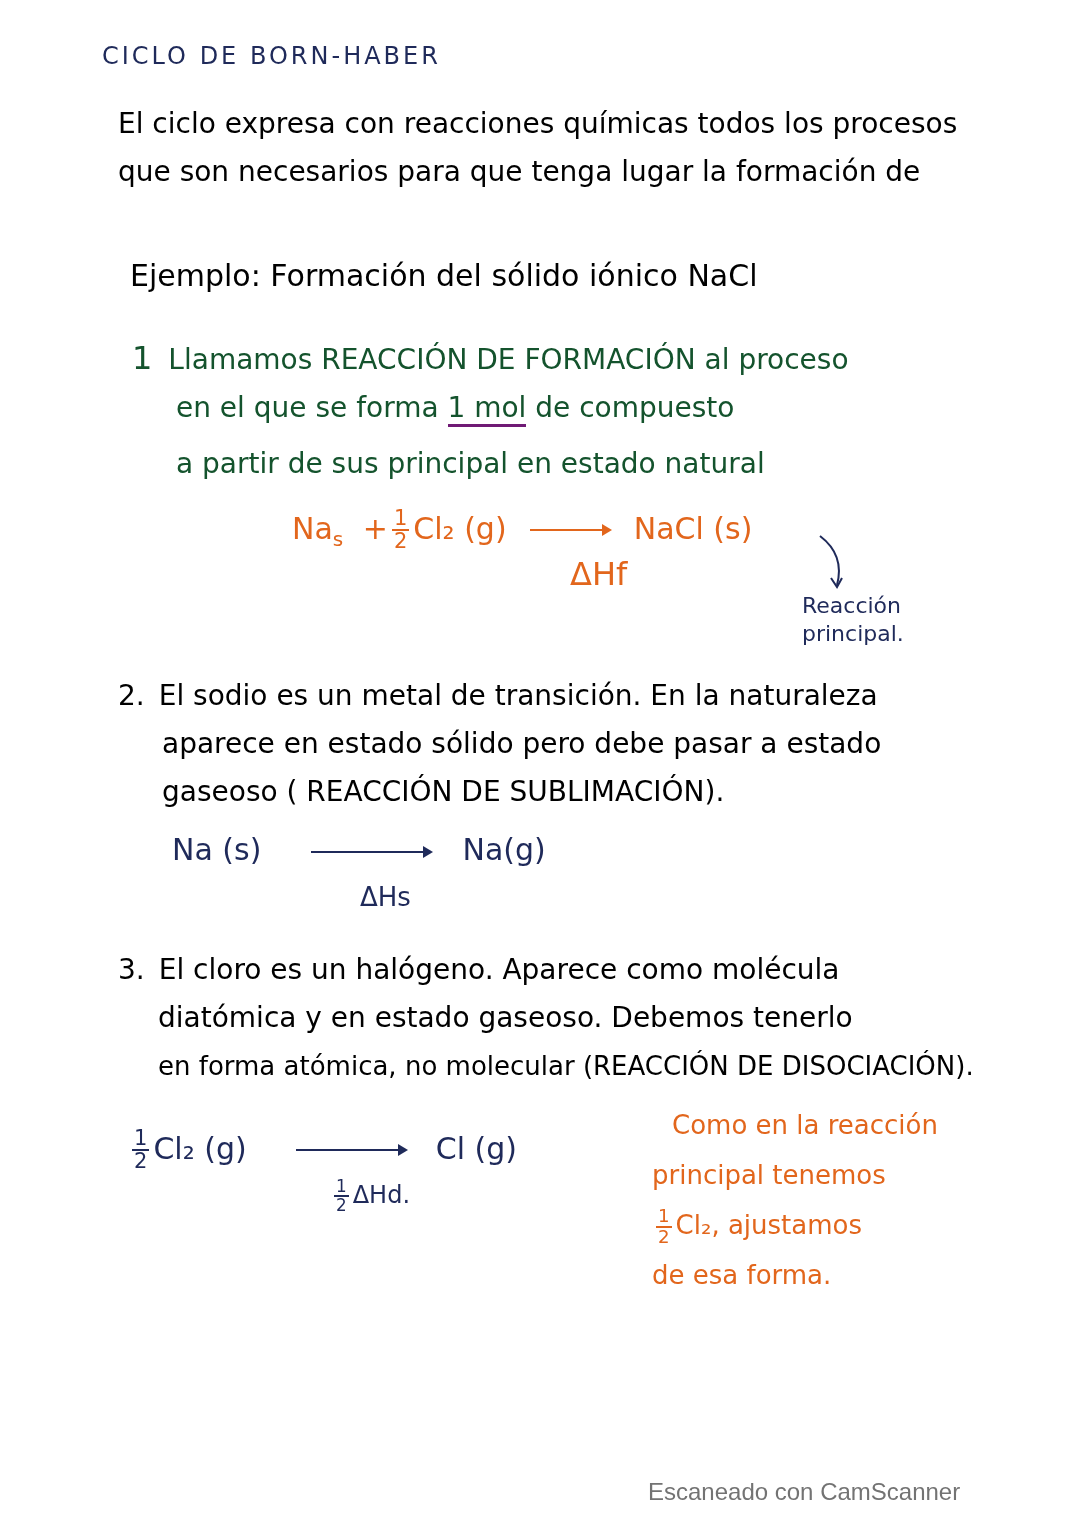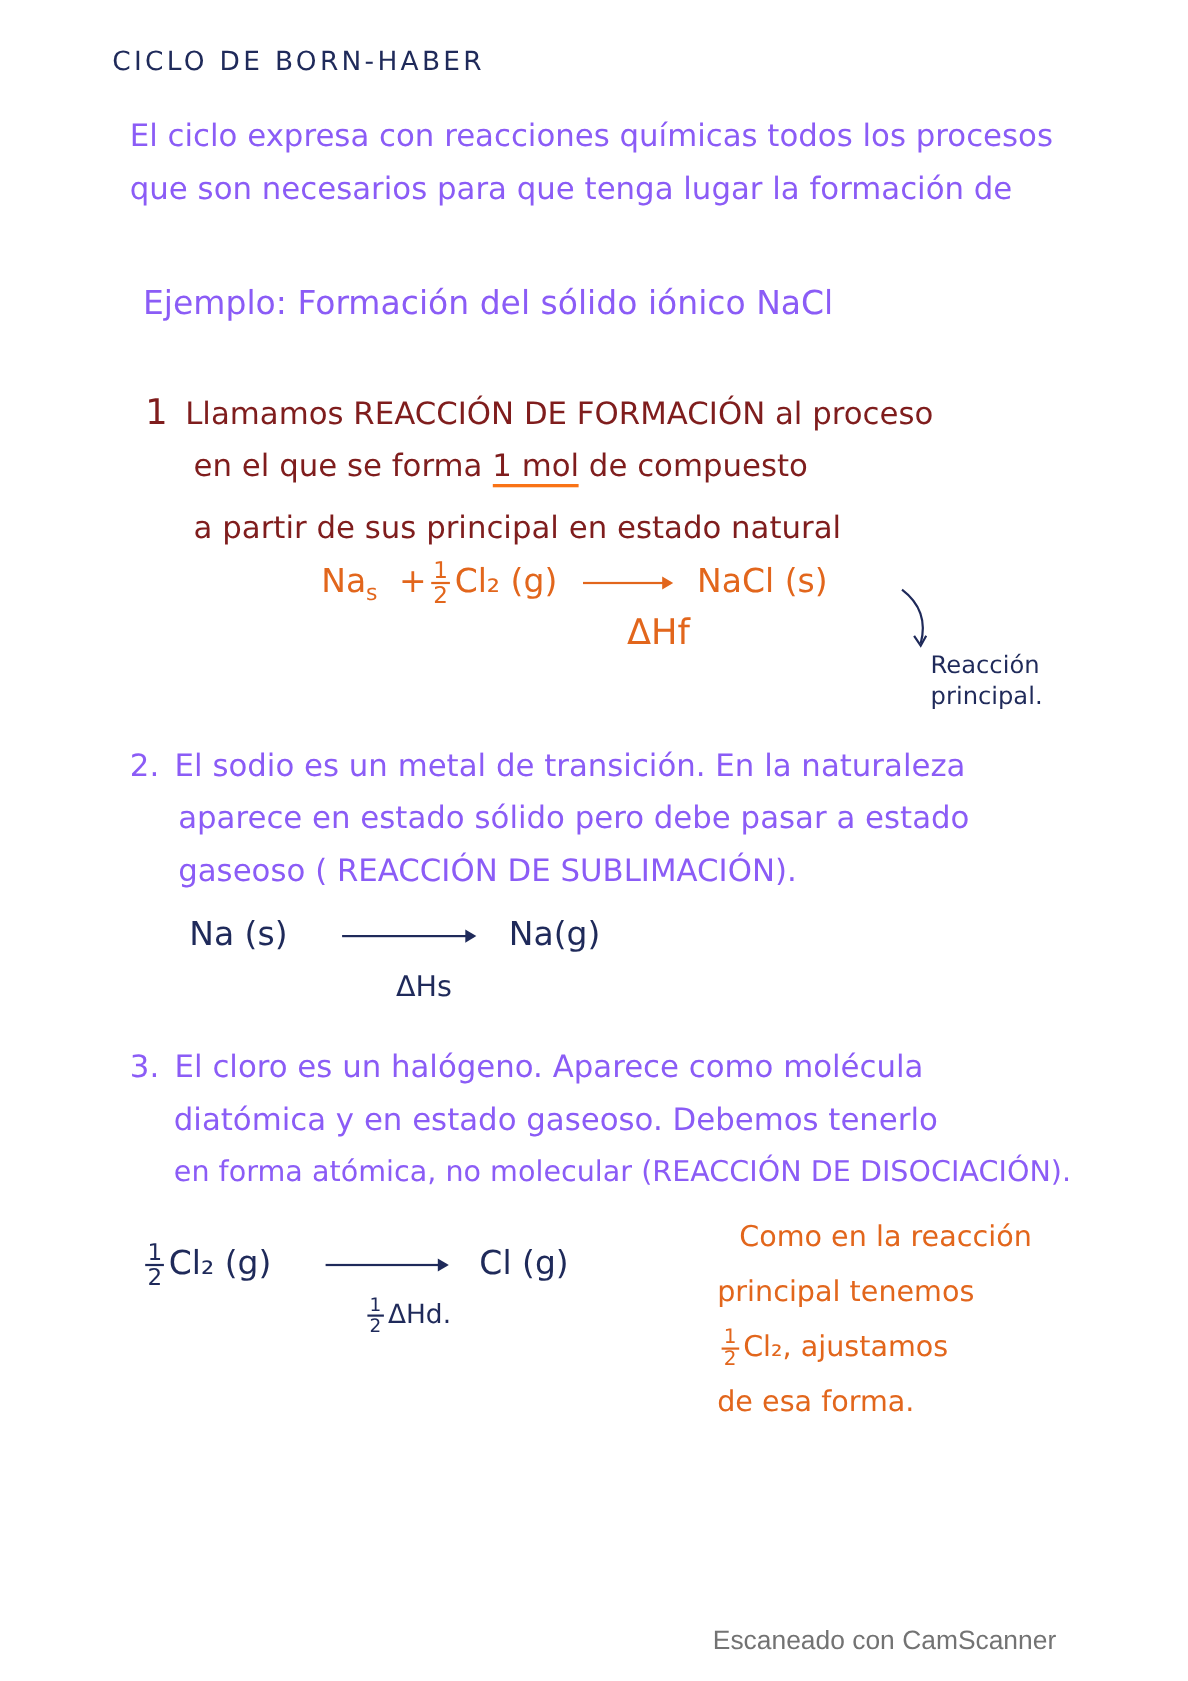--- a/index.html
+++ b/index.html
@@ -2,61 +2,61 @@
 <html><head>
 <meta charset="utf-8">
 <style>
   html, body { margin:0; padding:0; }
   body { width:1080px; height:1528px; background:#ffffff; position:relative; overflow:hidden;
          font-family:"DejaVu Sans", sans-serif; }
   .navy { color:#1f2a5a; }
   .orange { color:#e2661c; }
   .abs { position:absolute; white-space:nowrap; }
   .title { left:102px; top:42px; font-size:24px; letter-spacing:3px; color:#1f2a5a; }
-  .para { font-size:28px; line-height:48px; color:#8b5cf6; }
+  .para { font-size:28px; line-height:48px; color:#000000; }
   .eq { font-size:30px; }
   .frac { display:inline-block; vertical-align:middle; text-align:center; line-height:1; font-size:0.7em; margin:0 4px; }
   .frac span { display:block; }
   .frac .num { border-bottom:2px solid currentColor; padding:0 2px; }
   .arrow { display:inline-block; position:relative; width:120px; height:2px; background:currentColor; vertical-align:middle; margin:0 14px; }
   .arrow::after { content:""; position:absolute; right:-2px; top:-5px; border-left:10px solid currentColor; border-top:6px solid transparent; border-bottom:6px solid transparent; }
   .footer { font-family:"Liberation Sans", sans-serif; font-size:24px; color:#737373; }
-  .underline { border-bottom:3px solid #f97316; }
+  .underline { border-bottom:3px solid #701a75; }
 </style>
 </head>
 <body>
 
 <div class="abs title">CICLO DE BORN-HABER</div>
 
 <div class="abs para" style="left:118px; top:100px;">
   <div>El ciclo expresa con reacciones químicas todos los procesos</div>
   <div>que son necesarios para que tenga lugar la formación de</div>
 </div>
 
 <div class="abs para" style="left:130px; top:252px; font-size:30px;">Ejemplo: Formación del sólido iónico NaCl</div>
 
-<div class="abs para orange" style="left:132px; top:350px; color:#7f1d1d;">
+<div class="abs para orange" style="left:132px; top:334px; color:#14532d;">
   <div><span style="font-size:32px; margin-right:16px;">1</span><span>Llamamos REACCIÓN DE FORMACIÓN al proceso</span></div>
   <div style="padding-left:44px;"><span>en el que se forma</span> <span class="underline">1 mol</span> <span>de compuesto</span></div>
   <div style="padding-left:44px; margin-top:8px;">a partir de sus principal en estado natural</div>
 </div>
 
 <div class="abs eq" style="left:292px; top:508px; color:#e2661c;">
   <span>Na</span><sub style="font-size:20px;">s</sub>
   <span style="margin-left:10px;">+</span><span class="frac"><span class="num">1</span><span>2</span></span><span>Cl₂ (g)</span>
   <span class="arrow" style="width:80px;"></span>
   <span>NaCl (s)</span>
 </div>
 <div class="abs" style="left:570px; top:555px; font-size:32px; color:#e2661c;">ΔHf</div>
 
 <svg class="abs" style="left:815px; top:530px;" width="40" height="60">
   <path d="M5 6 Q30 25 22 55" stroke="#1f2a5a" stroke-width="2" fill="none"></path>
   <path d="M16 48 L22 57 L27 48" stroke="#1f2a5a" stroke-width="2" fill="none"></path>
 </svg>
-<div class="abs navy" style="left:846px; top:592px; font-size:22px; line-height:28px;">
+<div class="abs navy" style="left:802px; top:592px; font-size:22px; line-height:28px;">
   <div>Reacción</div>
   <div>principal.</div>
 </div>
 
 <div class="abs para" style="left:118px; top:672px;">
   <div><span style="margin-right:14px;">2.</span><span>El sodio es un metal de transición. En la naturaleza</span></div>
   <div style="padding-left:44px;">aparece en estado sólido pero debe pasar a estado</div>
   <div style="padding-left:44px;">gaseoso ( REACCIÓN DE SUBLIMACIÓN).</div>
 </div>
 

